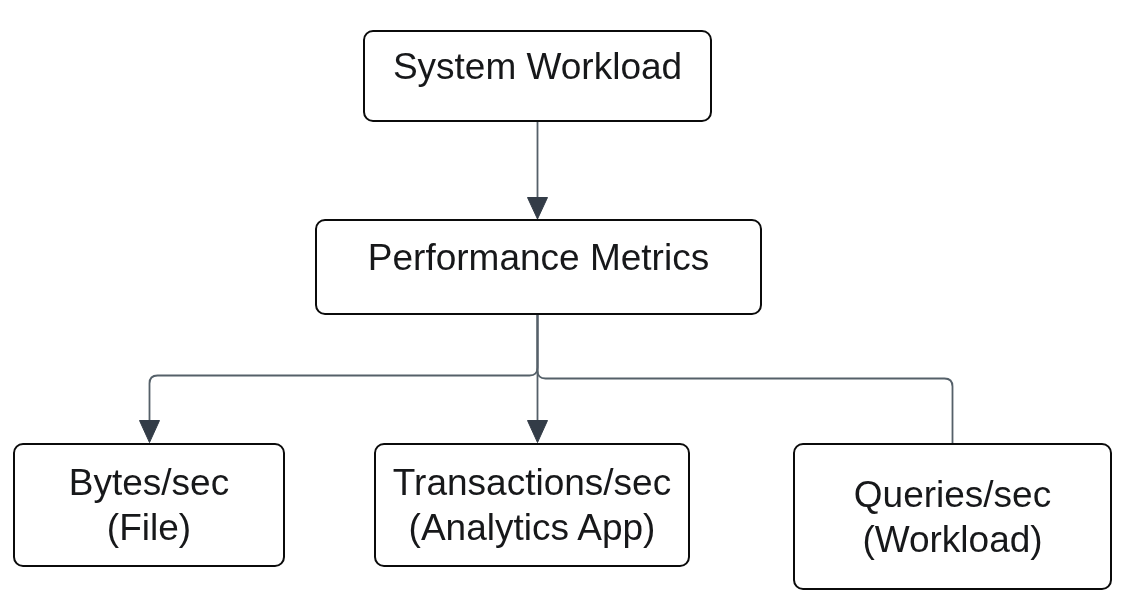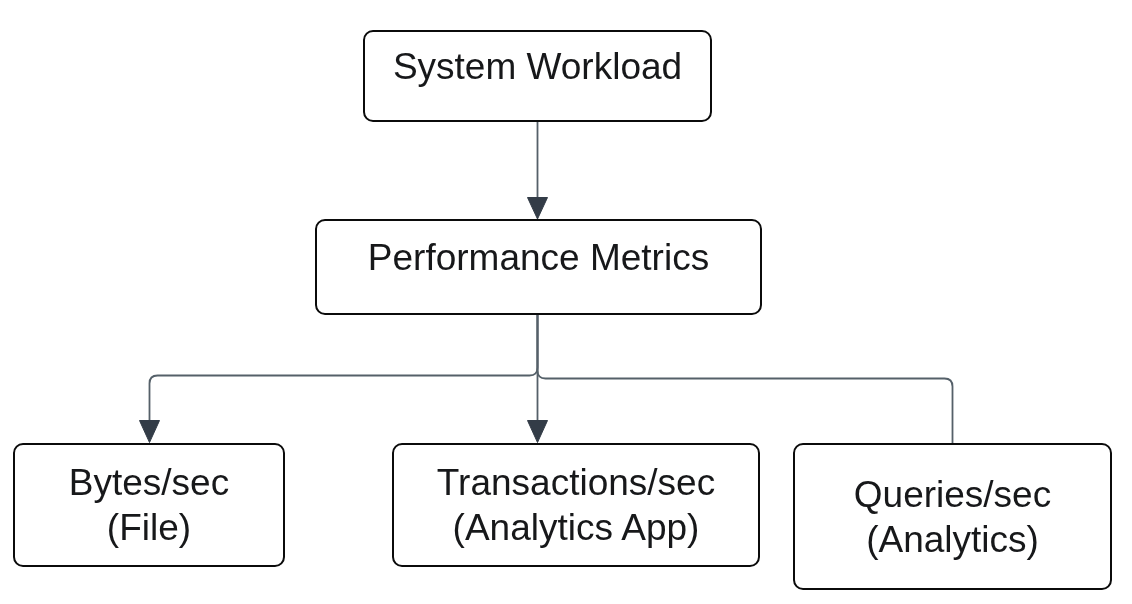--- a/index.html
+++ b/index.html
@@ -49,21 +49,21 @@
     text-align: center;
     font-size: 37px;
     line-height: 45px;
     color: var(--text, #17181a);
     white-space: nowrap;
   }
   .node.single { padding-bottom: 19px; }
   .node-system      { left: 363px; top: 30px;  width: 349px; height: 92px; }
   .node-performance { left: 315px; top: 219px; width: 447px; height: 96px; }
   .node-bytes       { left: 13px;  top: 443px; width: 272px; height: 124px; }
-  .node-transactions{ left: 392px; top: 443px; width: 368px; height: 124px; }
+  .node-transactions{ left: 374px; top: 443px; width: 316px; height: 124px; }
   .node-queries     { left: 793px; top: 443px; width: 319px; height: 147px; }
 </style>
 </head>
 <body>
 
 <div class="canvas">
 
   <svg class="edges" viewBox="0 0 1132 604" xmlns="http://www.w3.org/2000/svg">
 
     <path class="edge" d="M537.5,122 V199"></path>
@@ -91,16 +91,16 @@
     <span class="label">(File)</span>
   </div>
 
   <div class="node double node-transactions">
     <span class="label">Transactions/sec</span>
     <span class="label">(Analytics App)</span>
   </div>
 
   <div class="node double node-queries">
     <span class="label">Queries/sec</span>
-    <span class="label">(Analytics)</span>
+    <span class="label">(Workload)</span>
   </div>
 
 </div>
 
 </body></html>

